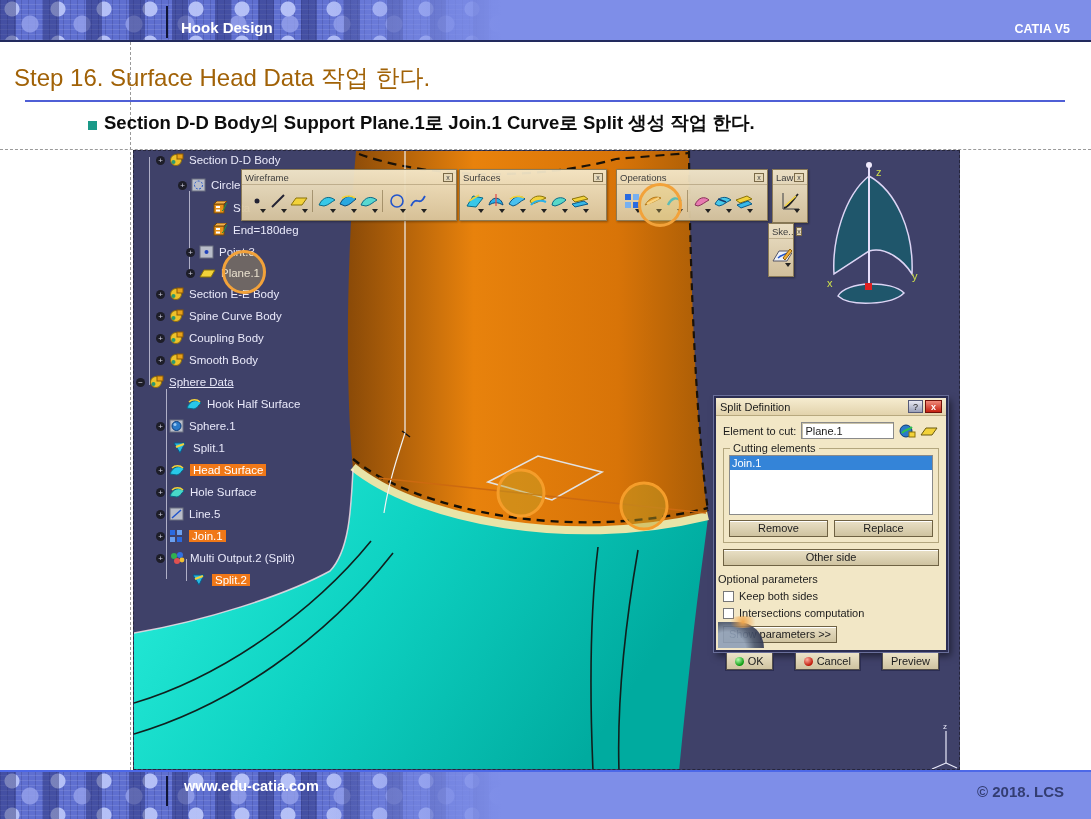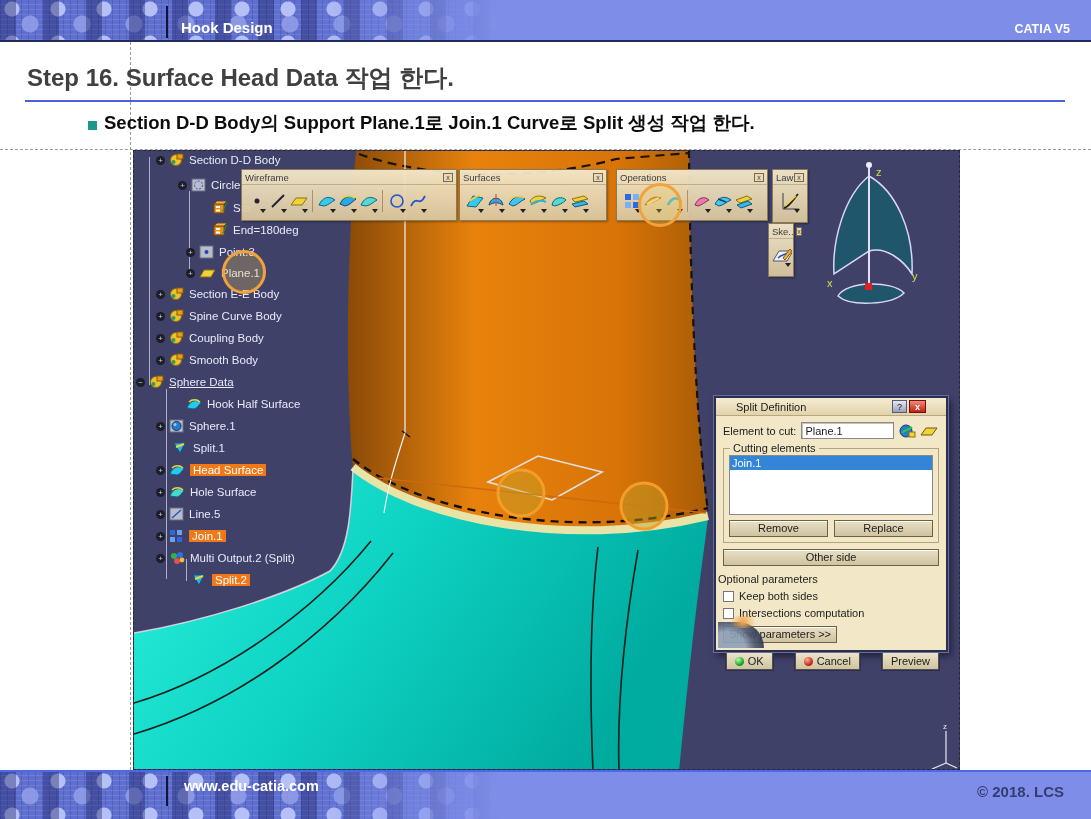--- a/index.html
+++ b/index.html
@@ -15,21 +15,21 @@
       radial-gradient(circle at 12px 9px, rgba(185,196,248,.95) 7px, rgba(185,196,248,0) 8px),
       radial-gradient(circle at 30px 24px, rgba(150,162,235,.8) 8px, rgba(150,162,235,0) 9px),
       repeating-linear-gradient(0deg, rgba(255,255,255,.10) 0 1px, rgba(0,0,0,0) 1px 5px),
       repeating-linear-gradient(90deg, rgba(30,34,100,.20) 0 1px, rgba(0,0,0,0) 1px 7px),
       #5f6fd0;
     background-size:auto,auto,46px 34px,52px 38px,auto,auto,auto;}
   .hdr-line{position:absolute;width:2px;background:#101538;}
   .bar-text{position:absolute;color:#ffffff;font-weight:bold;}
 
   
-  .page-title{position:absolute;left:27px;top:62px;font-size:24px;font-weight:bold;color:#404040;letter-spacing:0px;}
+  .page-title{position:absolute;left:14px;top:62px;font-size:24px;font-weight:normal;color:#a16207;letter-spacing:0px;}
   .title-rule{position:absolute;left:25px;top:100px;width:1040px;height:2px;background:#4f5fd6;}
   .bullet-sq{position:absolute;left:88px;top:121px;width:9px;height:9px;background:#1a9988;}
   .bullet-text{position:absolute;left:104px;top:110px;font-size:18.5px;font-weight:bold;color:#0d0d0d;}
 
   .guide-v{position:absolute;left:130px;top:42px;width:0;height:728px;border-left:1px dashed #9a9a9a;}
   .guide-h{position:absolute;left:0;top:149px;width:1091px;height:0;border-top:1px dashed #9a9a9a;}
 
   
   #viewport{position:absolute;left:133px;top:150px;width:827px;height:620px;background:#3f4169;box-sizing:border-box;border:1px dashed #26263c;overflow:hidden;}
   #modelsvg{position:absolute;left:0;top:0;z-index:1;}
@@ -51,21 +51,21 @@
   .tbar .tt{height:14px;display:flex;align-items:center;font-size:9.5px;color:#3c3c3c;padding:0 3px;border-bottom:1px solid rgba(120,100,60,.35);}
   .tbar .tt .sp{flex:1;}
   .tbar .tclose{width:10px;height:9px;border:1px solid #7a6a48;background:#e6d9ba;font-size:7px;line-height:8px;text-align:center;color:#444;box-sizing:border-box;}
   .tbar .ticons{display:flex;align-items:center;padding:3px 4px;}
   .tcell{position:relative;width:21px;height:26px;display:flex;align-items:center;justify-content:center;}
   .tcell .dd{position:absolute;right:1px;bottom:1px;width:0;height:0;border-left:3px solid transparent;border-right:3px solid transparent;border-top:4px solid #222;}
   .tsep{width:1px;height:22px;background:rgba(110,90,50,.5);margin:0 3px;}
 
   
   #dlg{position:absolute;left:580px;top:245px;width:234px;height:256px;z-index:30;box-sizing:border-box;background:#f2e7c6;border:2px solid #2b2d52;outline:1px solid #6a6f9a;box-shadow:3px 4px 7px rgba(0,0,0,.5);font-size:11px;color:#1c1c1c;}
-  #dlg .dtitle{height:17px;display:flex;align-items:center;padding:0 20px;background:linear-gradient(180deg,#f6ecd0,#e2d3ac);border-bottom:1px solid #b7a87e;}
+  #dlg .dtitle{height:17px;display:flex;align-items:center;padding:0 4px;background:linear-gradient(180deg,#f6ecd0,#e2d3ac);border-bottom:1px solid #b7a87e;}
   #dlg .dtitle .sp{flex:1;}
   .dbtn-help{width:15px;height:13px;background:linear-gradient(180deg,#e8e8f2,#9aa0b8);border:1px solid #555a77;font-size:9px;line-height:12px;text-align:center;color:#222;margin-right:2px;box-sizing:border-box;}
   .dbtn-close{width:17px;height:13px;background:linear-gradient(180deg,#f08a7a,#c42010);border:1px solid #701008;color:#fff;font-size:9px;line-height:12px;text-align:center;font-weight:bold;box-sizing:border-box;}
   .drow{display:flex;align-items:center;margin:6px 7px 0 7px;}
   .dinput{flex:1;height:15px;background:#ffffff;border:1px solid #8a8a8a;box-shadow:inset 1px 1px 0 #c9c2a8;font-size:11px;padding:0 3px;display:flex;align-items:center;}
   .gbox{position:relative;margin:9px 7px 0 7px;border:1px solid #b0a karat;}
   .gbox{border:1px solid #b3a67e;padding:6px 5px 5px 5px;}
   .gbox .glabel{position:absolute;top:-7px;left:6px;background:#f2e7c6;padding:0 3px;}
   .dlist{background:#ffffff;border:1px solid #8a8a8a;height:58px;overflow:hidden;}
   .dlist .sel{background:#3484d8;color:#ffffff;padding:0 2px;height:14px;line-height:14px;}

